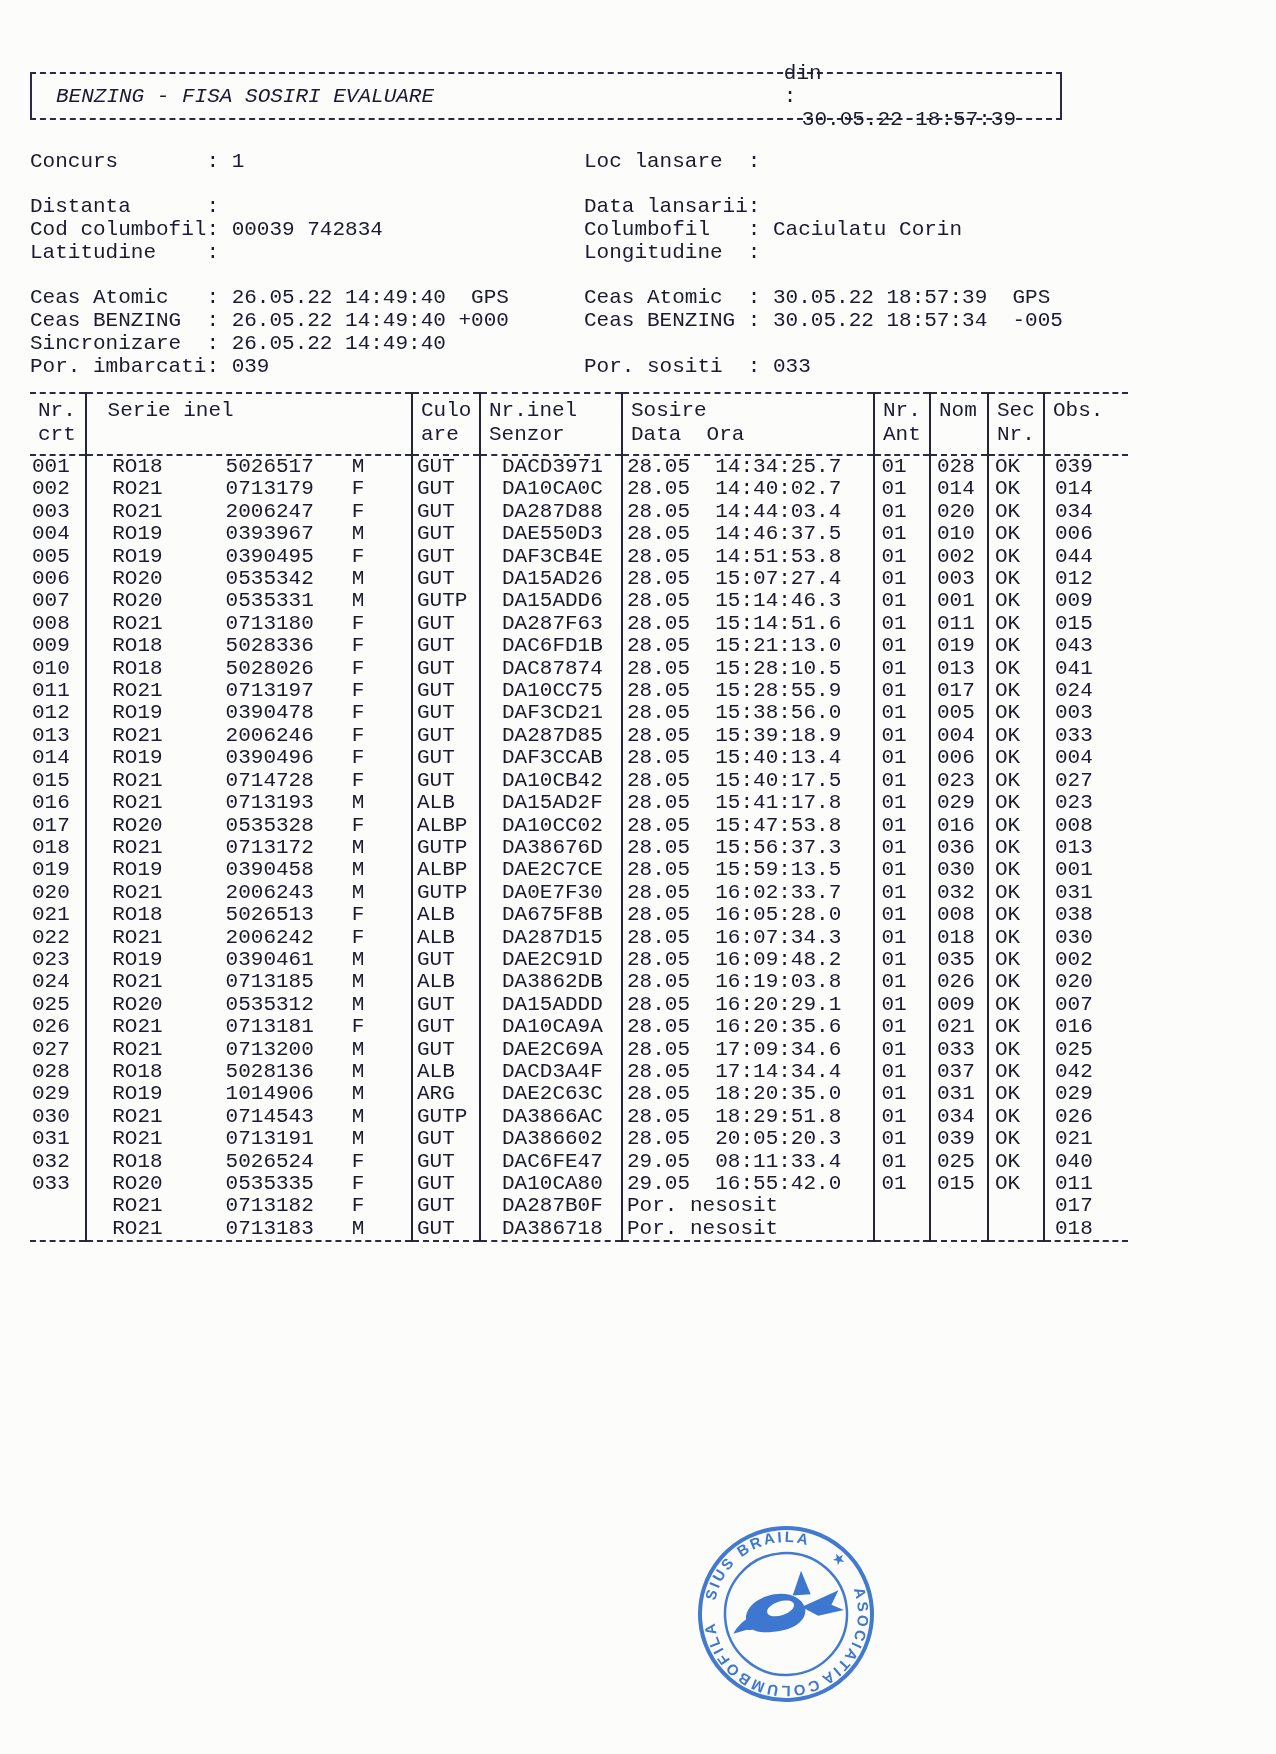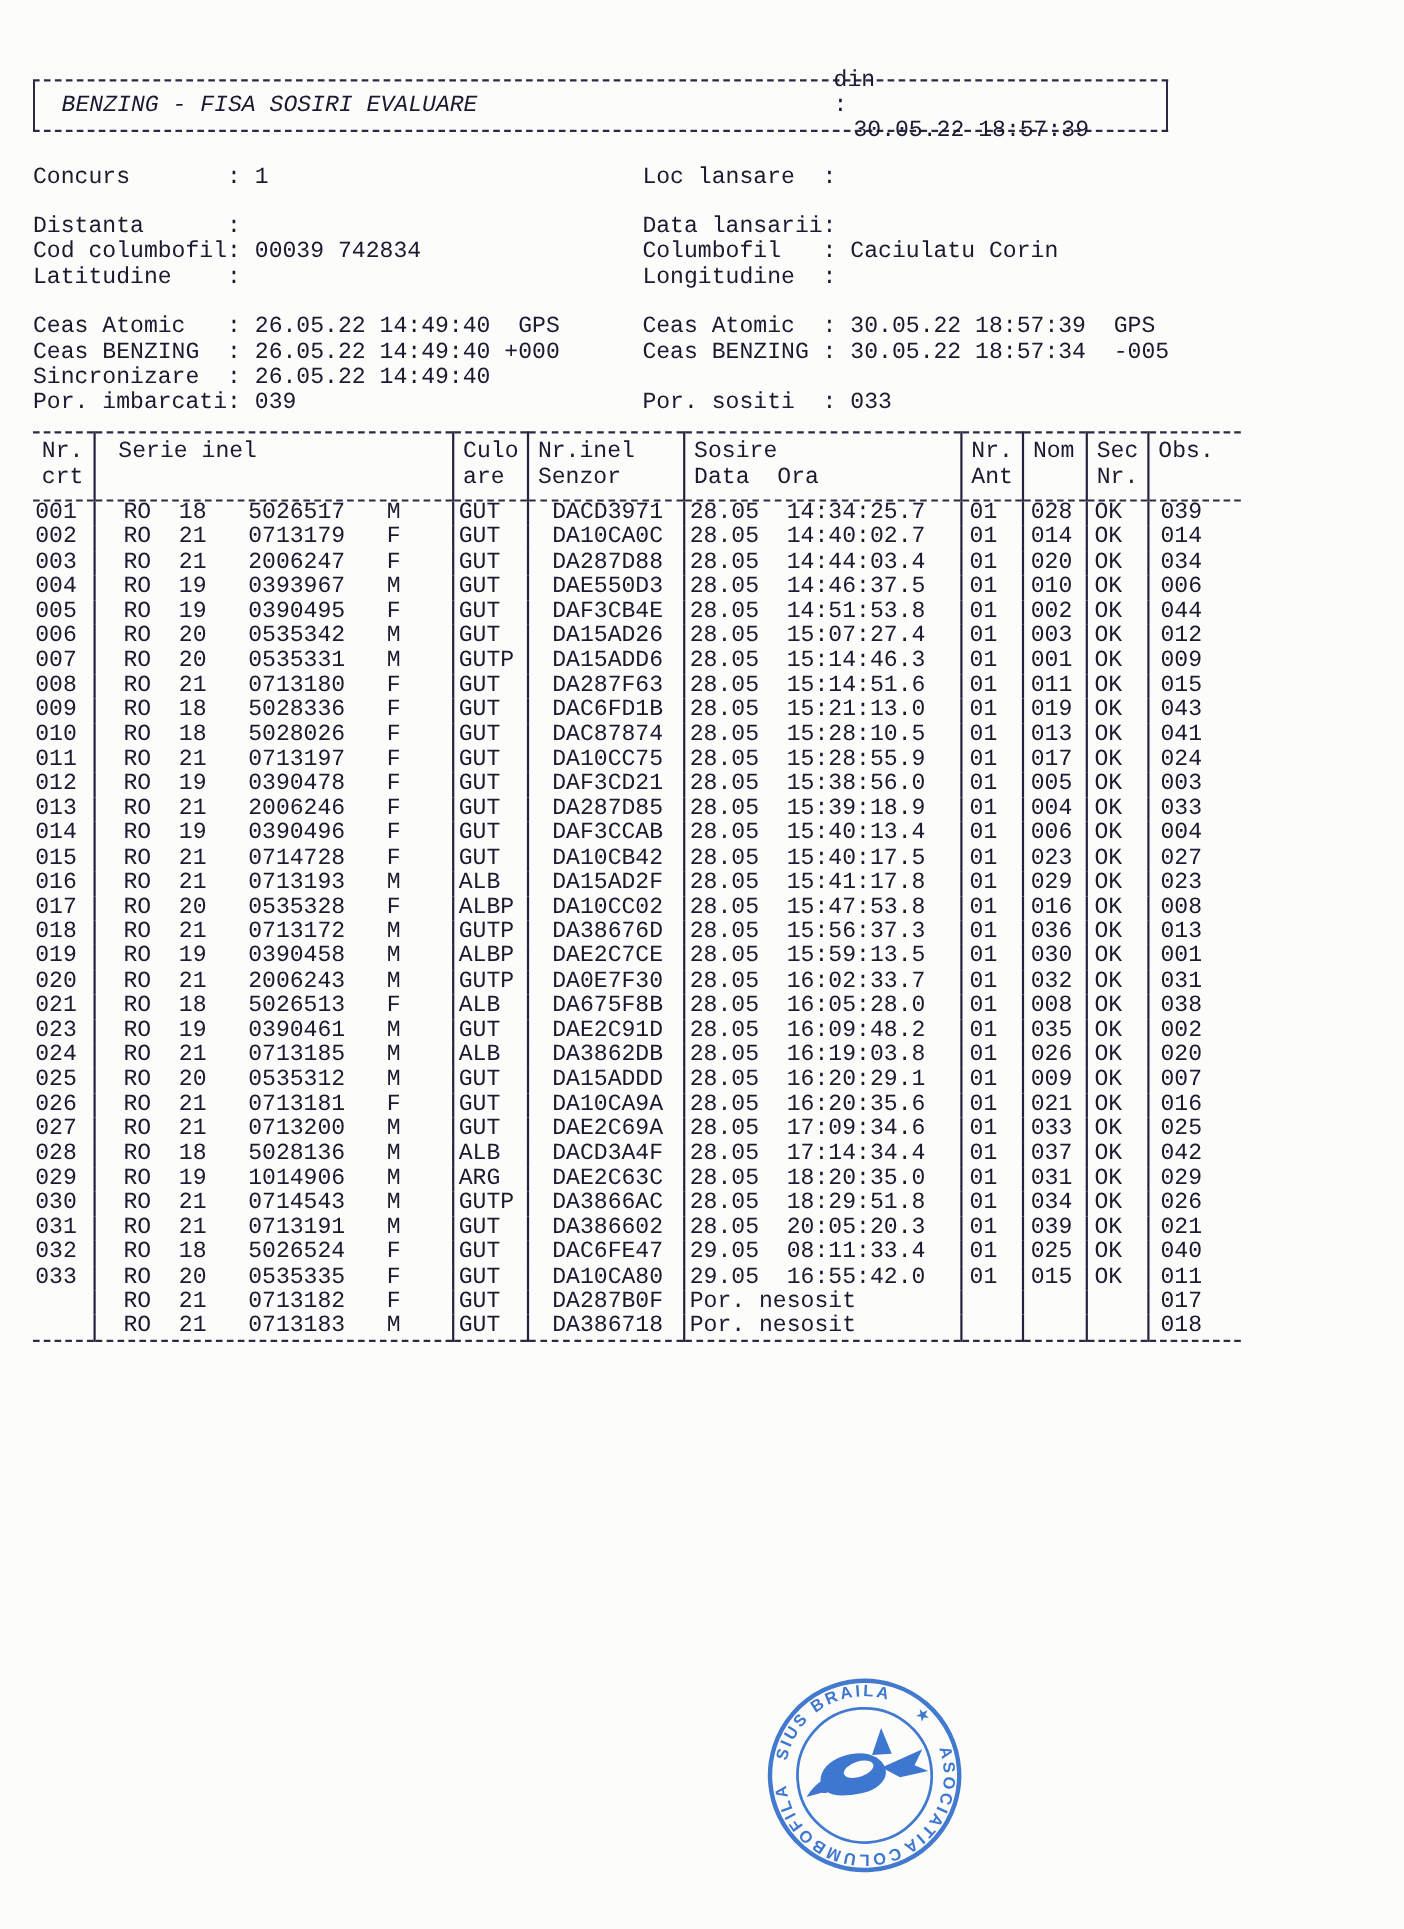--- a/index.html
+++ b/index.html
@@ -11,21 +11,21 @@
   }
   
   .header-box{
     position:absolute;top:72px;left:30px;width:1028px;
     border-top:2px dashed #2a2a44;border-bottom:2px dashed #2a2a44;
     border-left:2px solid #2a2a44;border-right:2px solid #2a2a44;
     height:44px;
   }
   .header-inner{position:relative;height:100%;display:flex;align-items:center;}
   .hb-title{margin-left:24px;white-space:pre;font-style:italic;}
-  .hb-din{position:absolute;left:625px;white-space:pre;}
+  .hb-din{position:absolute;left:651px;white-space:pre;}
   .hb-din .val{margin-left:18px;}
   
   .info{position:absolute;top:150px;left:30px;width:1130px;}
   .info-line{display:flex;height:23px;line-height:23px;}
   .info-line.gap{margin-top:22px;}
   .info-cell{white-space:pre;display:flex;}
   .info-cell.left{width:530px;flex:none;}
   .info-cell.right{flex:1;margin-left:24px;}
   .info-cell .lbl{display:inline-block;}
   .left .lbl{width:14ch;}
@@ -39,21 +39,21 @@
   col.c-nom{width:58px}col.c-sec{width:56px}col.c-obs{width:84px}
   thead tr{border-top:2px dashed #2a2a44;border-bottom:2px dashed #2a2a44;}
   tbody{border-bottom:2px dashed #2a2a44;}
   th,td{border-right:2px solid #23233c;padding:0;vertical-align:top;}
   th:last-child,td:last-child{border-right:none;}
   th{font-weight:normal;text-align:left;padding:5px 6px 7px 8px;}
   th .l1,th .l2{display:block;line-height:24px;white-space:pre;}
   tbody td{line-height:22.4px;height:22.4px;white-space:pre;overflow:hidden;}
   td.nr{padding-left:2px;}
   td.serie .country{display:inline-block;margin-left:2ch;width:2ch;}
-  td.serie .year{display:inline-block;width:6ch;text-align:center;}
+  td.serie .year{display:inline-block;width:6ch;text-align:left;}
   td.serie .ring{display:inline-block;width:8ch;text-align:right;}
   td.serie .sex{display:inline-block;width:4ch;text-align:right;}
   td.culo{padding-left:4px;}
   td.senzor{padding-left:21px;}
   td.sosire{padding-left:4px;}
   td.sosire .ora{margin-left:2ch;}
   td.ant{text-align:center;padding-right:16px;}
   td.nom{padding-left:6px;}
   td.sec{padding-left:6px;}
   td.obs{padding-left:10px;}
@@ -391,20 +391,31 @@
           <tr>
             <td class="nr">021</td>
             <td class="serie"><span class="country">RO</span><span class="year">18</span><span class="ring">5026513</span><span class="sex">F</span></td>
             <td class="culo">ALB</td>
             <td class="senzor">DA675F8B</td>
             <td class="sosire"><span class="date">28.05</span><span class="ora">16:05:28.0</span></td>
             <td class="ant">01</td>
             <td class="nom">008</td>
             <td class="sec">OK</td>
             <td class="obs">038</td>
+          </tr>
+          <tr>
+            <td class="nr">022</td>
+            <td class="serie"><span class="country">RO</span><span class="year">21</span><span class="ring">2006242</span><span class="sex">F</span></td>
+            <td class="culo">ALB</td>
+            <td class="senzor">DA287D15</td>
+            <td class="sosire"><span class="date">28.05</span><span class="ora">16:07:34.3</span></td>
+            <td class="ant">01</td>
+            <td class="nom">018</td>
+            <td class="sec">OK</td>
+            <td class="obs">030</td>
           </tr>
           <tr>
             <td class="nr">023</td>
             <td class="serie"><span class="country">RO</span><span class="year">19</span><span class="ring">0390461</span><span class="sex">M</span></td>
             <td class="culo">GUT</td>
             <td class="senzor">DAE2C91D</td>
             <td class="sosire"><span class="date">28.05</span><span class="ora">16:09:48.2</span></td>
             <td class="ant">01</td>
             <td class="nom">035</td>
             <td class="sec">OK</td>

